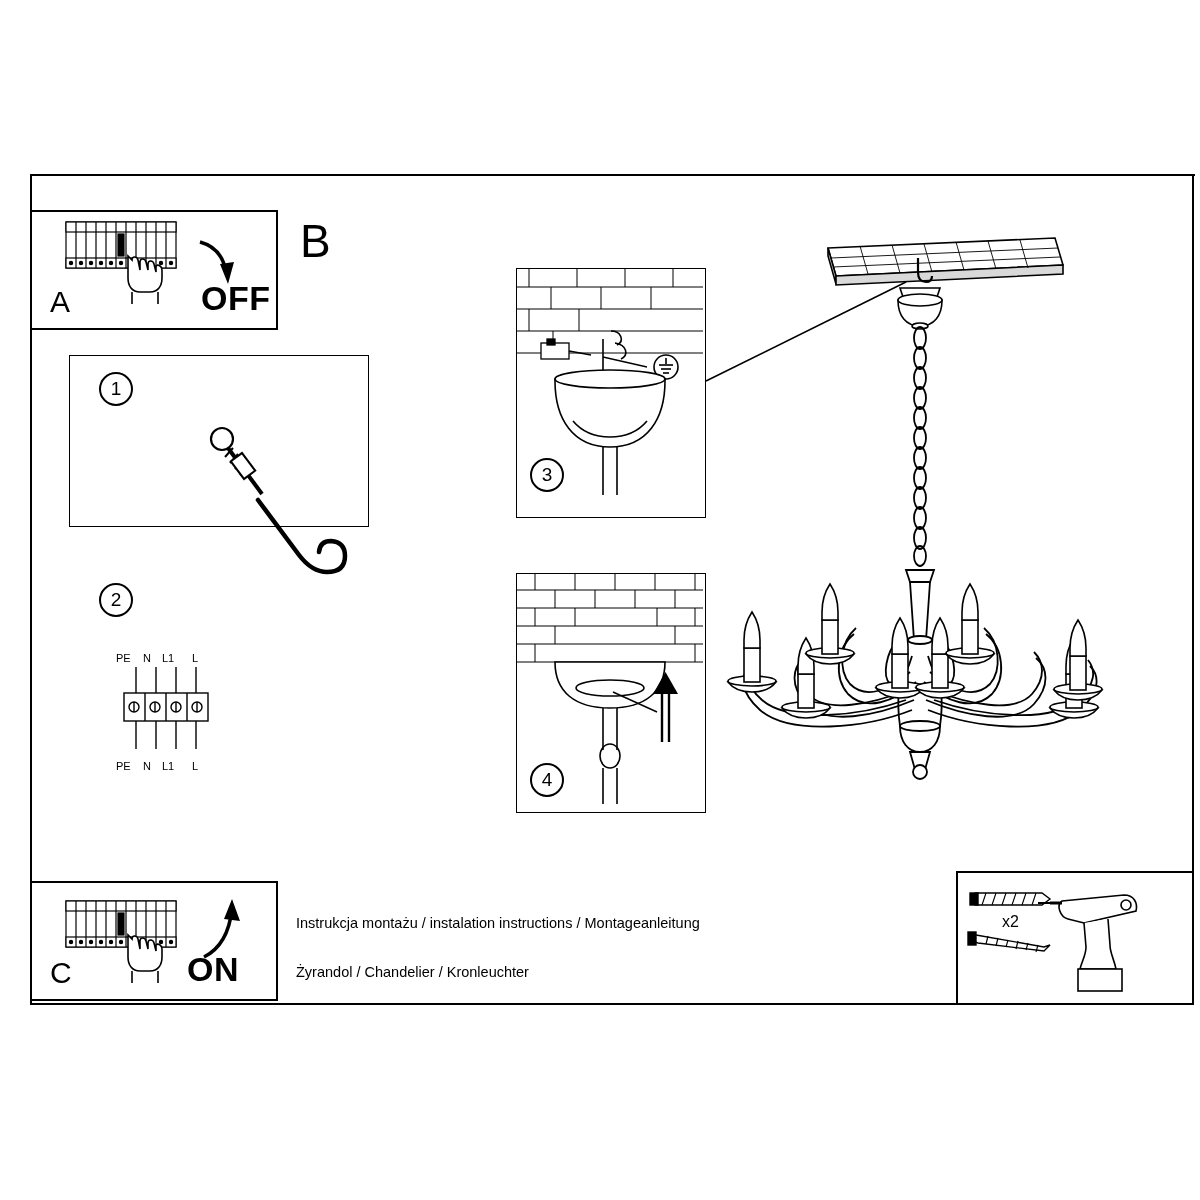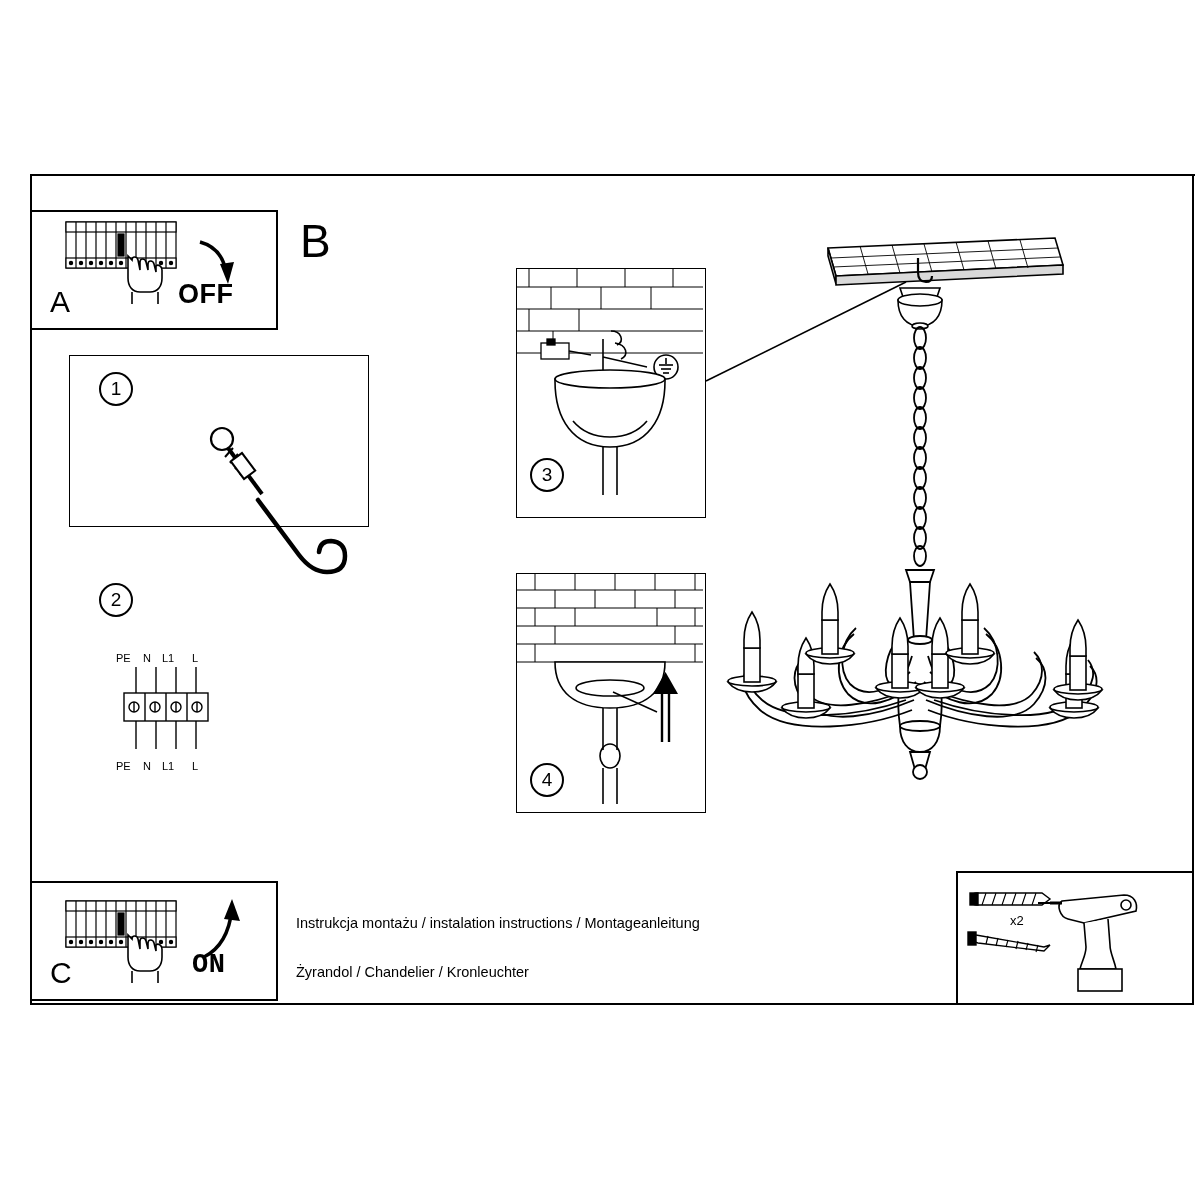--- a/index.html
+++ b/index.html
@@ -58,40 +58,40 @@
   .letter {
     position: absolute;
     font-size: 30px;
     line-height: 1;
   }
   .letter.big {
     font-size: 46px;
   }
   .word {
     position: absolute;
-    font-size: 27px;
+    font-size: 34px;
     font-weight: bold;
     letter-spacing: 0.5px;
+    margin-left: 23px;
   }
   .caption {
     position: absolute;
     font-size: 14.5px;
     line-height: 1.55;
     white-space: nowrap;
   }
   .tiny-label {
     position: absolute;
     font-size: 11px;
     white-space: nowrap;
     text-align: center;
   }
   .xtwo {
     position: absolute;
-    font-size: 13px;
-    margin-left: 8px;
+    font-size: 16px;
   }
   svg { display: block; }
   .ov { position: absolute; left: 0; top: 0; pointer-events: none; }
 </style>
 </head>
 <body>
 
 <div class="sheet">
 
   <svg class="ov" width="1200" height="1200">
@@ -493,21 +493,21 @@
         <line x1="100" y1="88" x2="100" y2="100"></line>
         <line x1="126" y1="88" x2="126" y2="100"></line>
       </g>
       <g>
         <path d="M172 74 Q196 62 200 26" stroke="#000" stroke-width="3.5" fill="none"></path>
         <path d="M192 36 L200 16 L208 38 Z" fill="#000"></path>
       </g>
     </svg>
   </div>
   <div class="letter" style="left:50px; top:958px;">C</div>
-  <div class="word" style="left:192px; top:950px;font-family:Liberation Mono, monospace;">ON</div>
+  <div class="word" style="left:164px; top:950px;">ON</div>
 
   <div class="caption" style="left:296px; top:912px;">Instrukcja montażu / instalation instructions / Montageanleitung</div>
   <div class="caption" style="left:296px; top:961px;">Żyrandol / Chandelier / Kronleuchter</div>
 
   <div class="box" style="left:956px; top:871px; width:238px; height:134px;">
     <svg width="234" height="130" viewBox="0 0 234 130">
 
       <g stroke="#000" fill="#fff" stroke-width="1.4">
         <path d="M18 20 L84 20 L92 26 L84 32 L18 32 C12 32 12 20 18 20 Z"></path>
         <g stroke-width="1.1">

